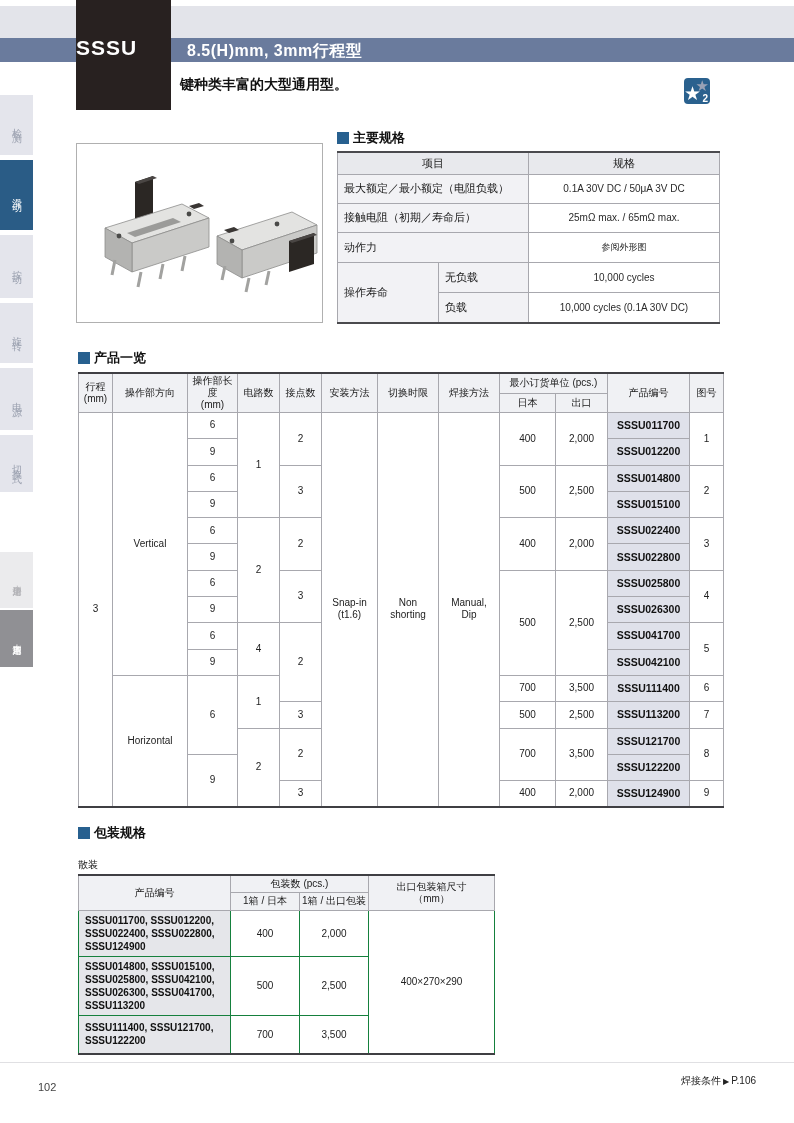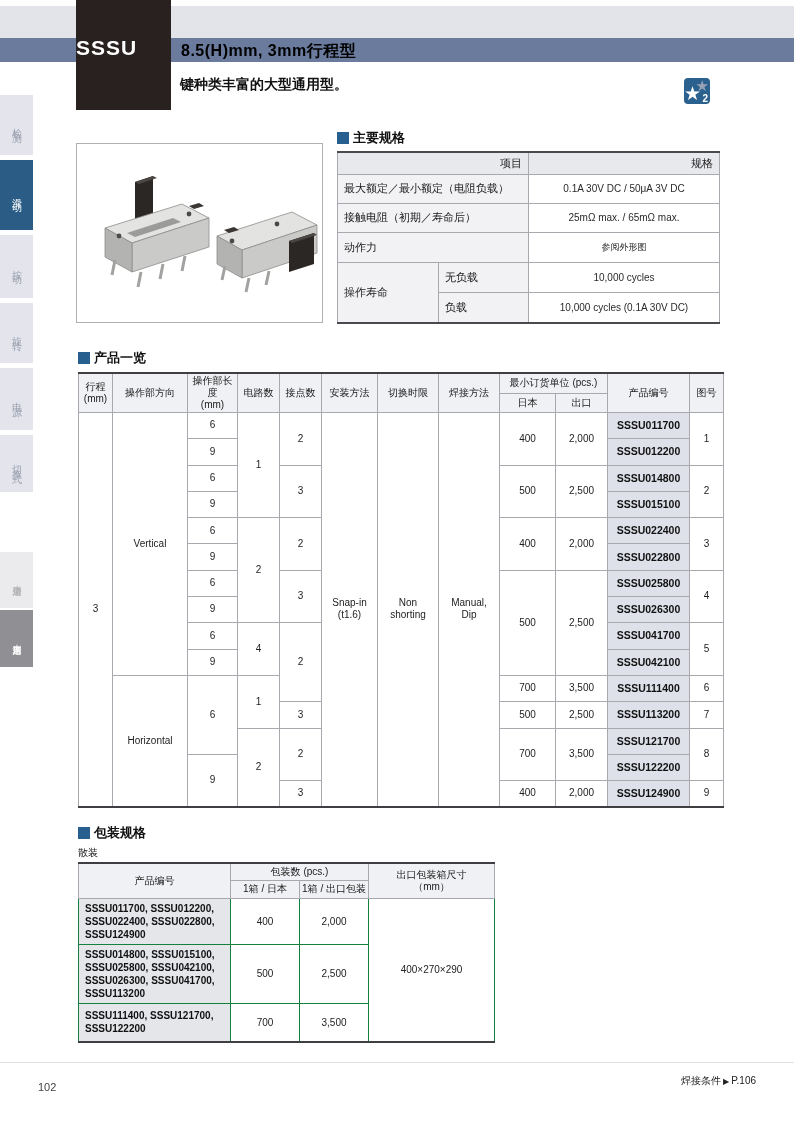--- a/index.html
+++ b/index.html
@@ -2,21 +2,21 @@
 <html><head>
 <meta charset="utf-8">
 <style>
   html,body{margin:0;padding:0;background:#fff;}
   .page{position:relative;width:794px;height:1123px;background:#fff;overflow:hidden;
         font-family:"Liberation Sans","DejaVu Sans",sans-serif;color:#1a1a1a;}
 
   
   .topband{position:absolute;left:0;top:6px;width:794px;height:32px;background:#e3e4ea;}
   .titlebar{position:absolute;left:0;top:38px;width:794px;height:24px;background:#6a7b9d;}
-  .titlebar .title{position:absolute;left:181px;top:3px;font-size:16px;font-weight:bold;color:#000000;letter-spacing:.5px;}
+  .titlebar .title{position:absolute;left:187px;top:3px;font-size:16px;font-weight:bold;color:#ffffff;letter-spacing:.5px;}
   .codebox{position:absolute;left:76px;top:0;width:95px;height:110px;background:#282120;}
   .codebox span{position:absolute;left:0;right:0;top:36px;color:#fff;font-weight:bold;font-size:21px;letter-spacing:1px;}
   .subtitle{position:absolute;left:180px;top:76px;font-size:14px;font-weight:bold;color:#111;}
   .star-badge{position:absolute;left:684px;top:78px;width:26px;height:26px;background:#2a618e;border-radius:4px;}
   .star{position:absolute;line-height:1;}
   .star.gray{color:#98a2b6;font-size:15px;right:1px;top:0;}
   .star.white{color:#fff;font-size:19px;left:0;bottom:1px;}
   .star-num{position:absolute;right:2px;bottom:0;color:#fff;font-size:10px;font-weight:bold;}
 
   
@@ -35,38 +35,38 @@
   
   .section-title{display:flex;align-items:center;gap:4px;font-size:13px;font-weight:bold;color:#111;}
   .sq{width:12px;height:12px;background:#27608f;flex:0 0 auto;}
 
   table{border-collapse:collapse;table-layout:fixed;}
 
   
   .specs{position:absolute;left:337px;top:129px;width:382px;}
   .spec-table{width:382px;margin-top:4px;border-top:2px solid #4a4a4e;border-bottom:2px solid #4a4a4e;font-size:11px;}
   .spec-table th,.spec-table td{border:1px solid #a8a8ae;padding:2px 6px;}
-  .spec-table th{background:#e8e9ed;font-weight:normal;text-align:right;}
+  .spec-table th{background:#e8e9ed;font-weight:normal;text-align:center;}
   .spec-table td.item,.spec-table td.cond{background:#f2f2f5;text-align:left;}
   .spec-table td.val{background:#fff;text-align:center;font-size:10px;color:#2a2a2a;}
   .spec-table td.val.small{font-size:9px;}
 
   
   .products{position:absolute;left:78px;top:349px;width:645px;}
   .prod-table{width:645px;margin-top:5px;border-top:2px solid #3f3f43;border-bottom:2px solid #3f3f43;font-size:10px;}
   .prod-table th{background:#f0f1f4;font-weight:normal;border:1px solid #a8a8ae;padding:1px;white-space:pre-line;line-height:1.2;}
   .prod-table thead tr{height:14px;}
   .prod-table td{border:1px solid #a8a8ae;text-align:center;padding:0 2px;white-space:pre-line;line-height:1.25;color:#222;}
   .prod-table tbody tr{height:26.3px;}
   .prod-table tbody tr:first-child td{border-top:1px solid #55555a;}
   .prod-table td.col-part_no{background:#dfe1ea;font-weight:bold;font-size:10.5px;color:#111;}
 
   
   .packaging{position:absolute;left:78px;top:824px;width:416px;}
-  .pack-sub{font-size:10px;margin:4px 0 2px;}
+  .pack-sub{font-size:10px;margin:16px 0 2px;}
   .pack-table{width:416px;border-top:2px solid #3f3f43;border-bottom:2px solid #3f3f43;font-size:10px;}
   .pack-table th{background:#f0f1f4;font-weight:normal;border:1px solid #a8a8ae;padding:1px 2px;white-space:pre-line;line-height:1.2;}
   .pack-table td{border:1px solid #15803d;text-align:center;padding:2px;color:#222;}
   .pack-table td.parts{background:#e5e6ea;text-align:left;font-weight:bold;white-space:pre-line;line-height:1.3;padding:3px 6px;color:#111;}
 
   
   .footer-rule{position:absolute;left:0;top:1062px;width:794px;height:1px;background:#e0e0e3;}
   .page-number{position:absolute;left:38px;top:1081px;font-size:11px;color:#444;}
   .logo{position:absolute;left:0;right:0;top:1070px;text-align:center;font-size:18px;font-weight:bold;color:#1b5a8d;letter-spacing:.5px;}
   .footer-ref{position:absolute;right:38px;top:1074px;font-size:10px;color:#222;}

